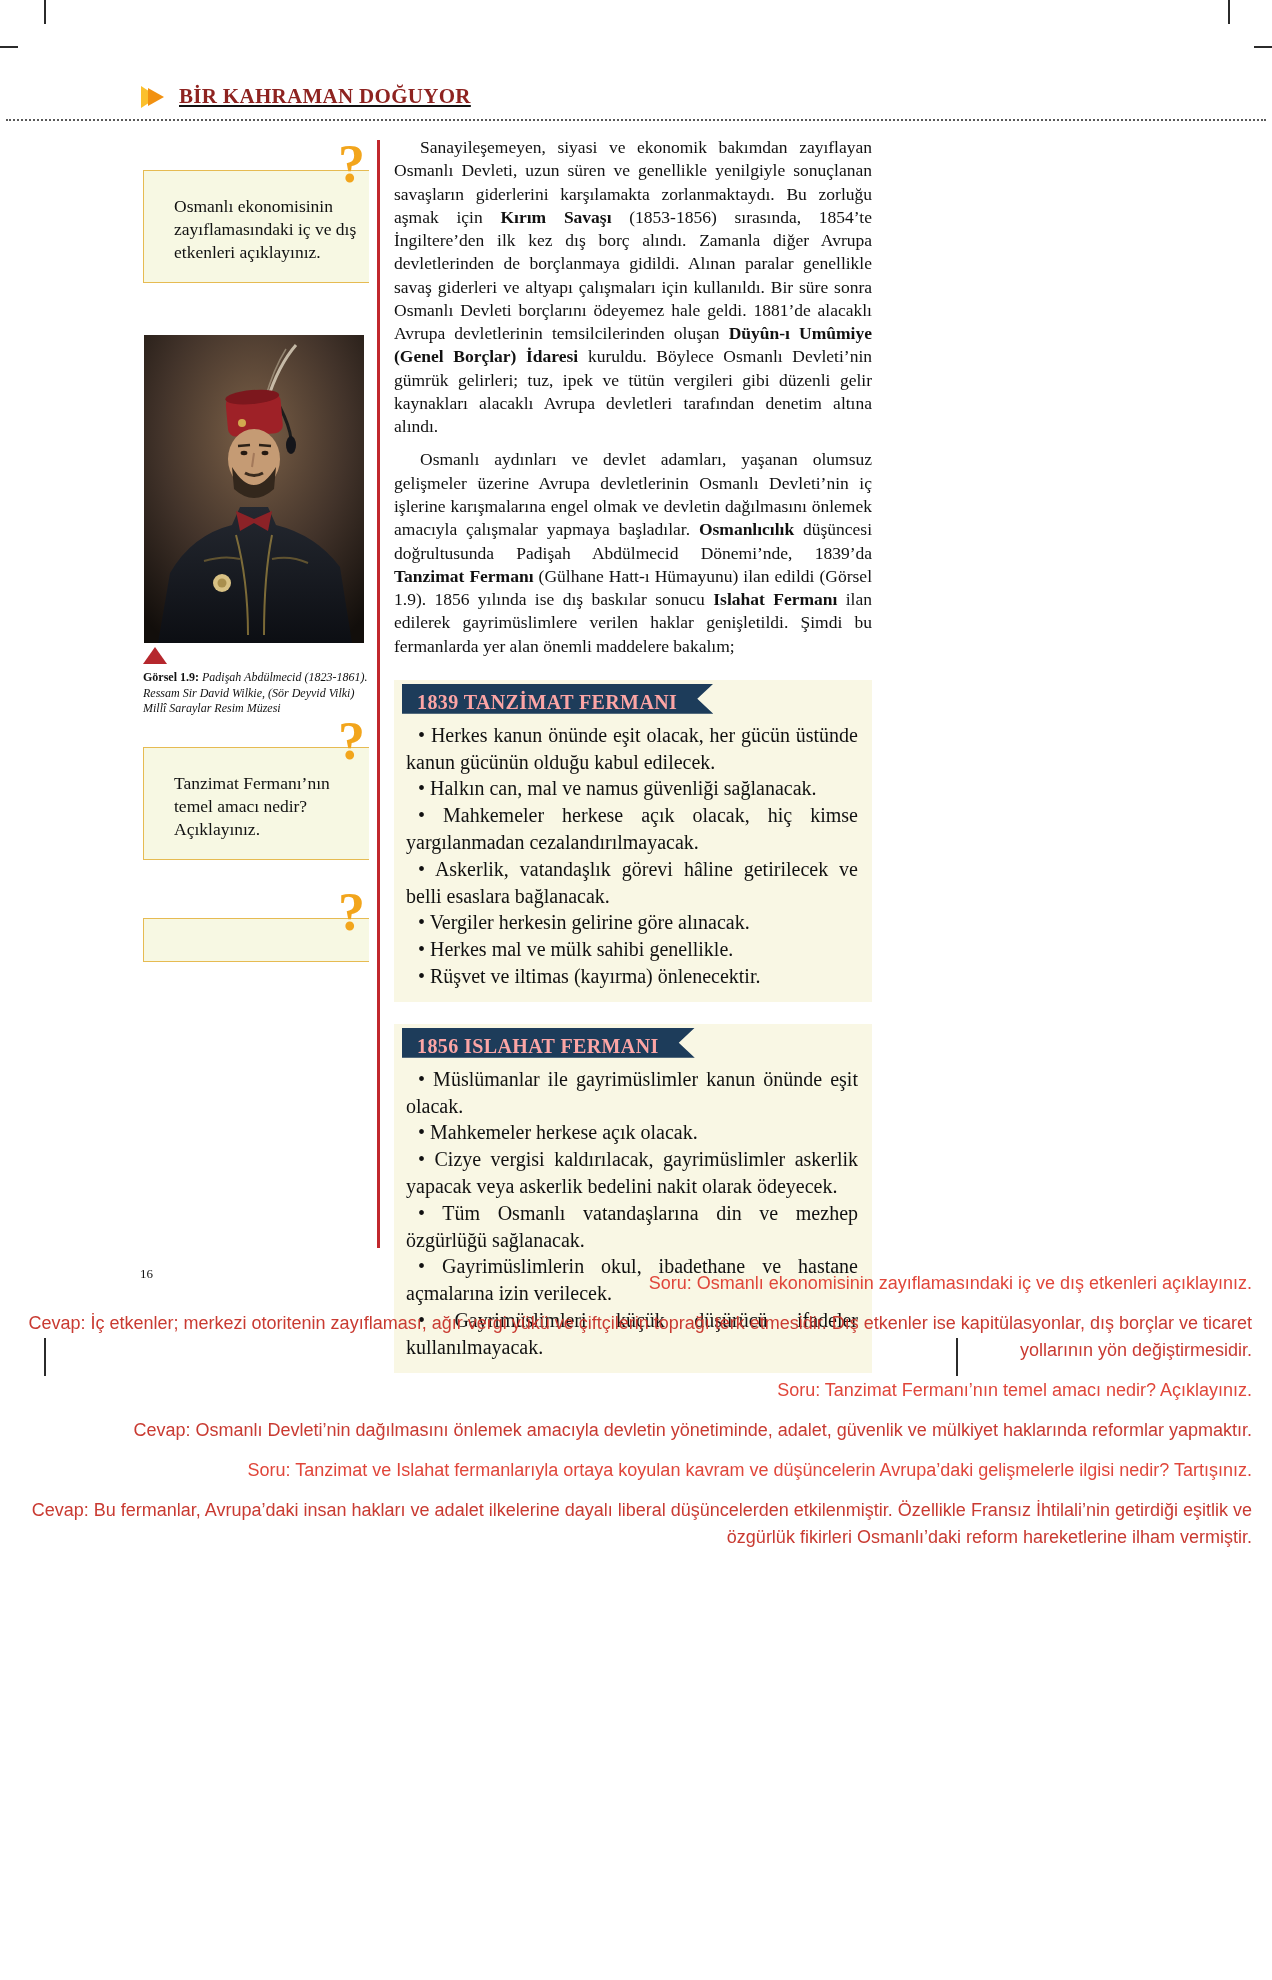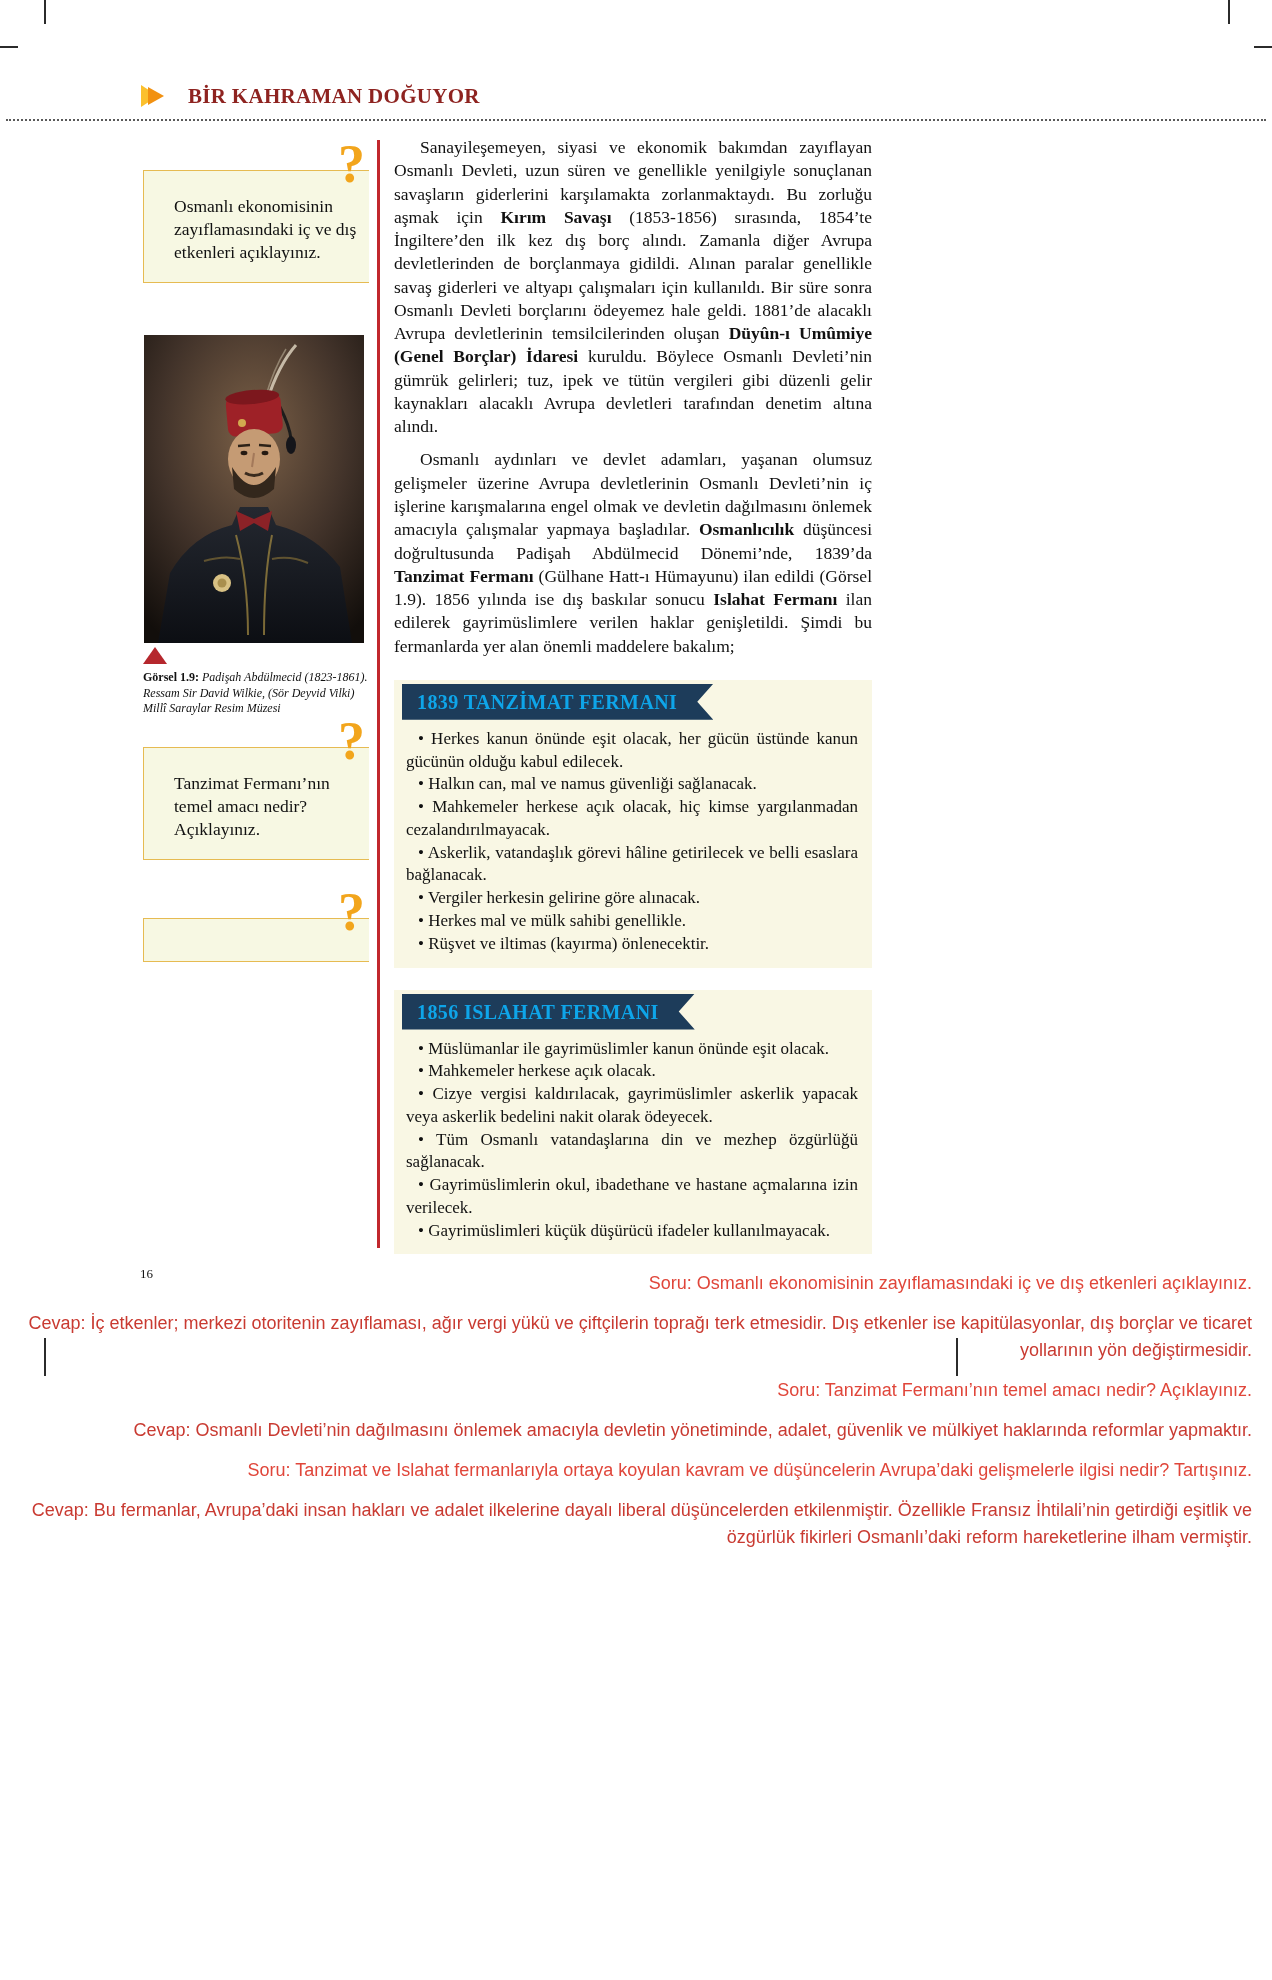--- a/index.html
+++ b/index.html
@@ -5,21 +5,21 @@
   html,body{margin:0;padding:0;background:#ffffff;}
   .page{position:relative;width:1272px;height:1980px;background:#fff;overflow:hidden;
         font-family:"Liberation Serif",serif;color:#111;}
 
   
   .mark{position:absolute;background:#2b2b2b;}
   .mark-v{width:2px;height:24px;}
   .mark-h{height:2px;width:18px;}
 
   
-  .header{position:absolute;left:140px;top:84px;display:flex;align-items:flex-start;gap:22px;}
+  .header{position:absolute;left:140px;top:84px;display:flex;align-items:center;gap:13px;text-decoration:underline;}
   .header-title{font-weight:bold;font-size:21px;letter-spacing:.3px;color:#8e2320;}
   .dotted-rule{position:absolute;top:119px;left:6px;width:1260px;border-top:2px dotted #5a5a5a;}
 
   
   .left-col{position:absolute;left:143px;top:148px;width:226px;}
   .qbox{position:relative;background:#f7f8e3;border:1px solid #e6bb52;border-right:none;
         padding:24px 12px 18px 30px;font-size:17.5px;line-height:1.32;}
   .qmark{position:absolute;top:-34px;right:4px;font-size:54px;font-weight:bold;color:#f2a51c;
          font-family:"Liberation Serif",serif;line-height:1;}
   .qbox-1{margin-top:22px;}
@@ -33,26 +33,26 @@
   
   .red-rule{position:absolute;left:377px;top:140px;width:3px;height:1108px;background:#c1272d;}
 
   
   .main-col{position:absolute;left:394px;top:136px;width:478px;}
   .main-col p.body{font-size:17.5px;line-height:1.33;text-align:justify;text-indent:26px;margin:0 0 10px 0;}
   .b{font-weight:bold;}
   .i{font-style:italic;}
 
   .ferman-box{background:#f9f7e4;padding:6px 12px 12px 10px;margin-top:22px;}
-  .ferman-banner{display:block;width:max-content;background:#1d3c5a;color:#0ea5e9;font-weight:bold;
-                 font-size:20px;letter-spacing:.4px;height:36px;line-height:36px;
+  .ferman-banner{display:block;width:max-content;background:#1d3c5a;color:#fca5a5;font-weight:bold;
+                 font-size:20px;letter-spacing:.4px;height:30px;line-height:36px;
                  padding:0 36px 0 15px;margin:-2px 0 8px -2px;
                  clip-path:polygon(0 0,100% 0,calc(100% - 16px) 50%,100% 100%,0 100%);}
   .ferman-list{margin:0;padding:0 2px;list-style:none;}
-  .ferman-list li{font-size:17px;line-height:1.34;text-align:justify;text-indent:12px;}
+  .ferman-list li{font-size:20px;line-height:1.34;text-align:justify;text-indent:12px;}
   .ferman-list li::before{content:"• ";}
 
   .page-num{position:absolute;left:140px;top:1266px;font-size:13px;}
 
   
   .annotations{position:absolute;left:8px;top:1270px;width:1244px;
                font-family:"Liberation Sans",sans-serif;font-size:18px;line-height:1.5;text-align:right;}
   .annotations p{margin:0 0 13px 0;}
   .ann-q{color:#e0463a;}
   .ann-a{color:#c93a31;}

